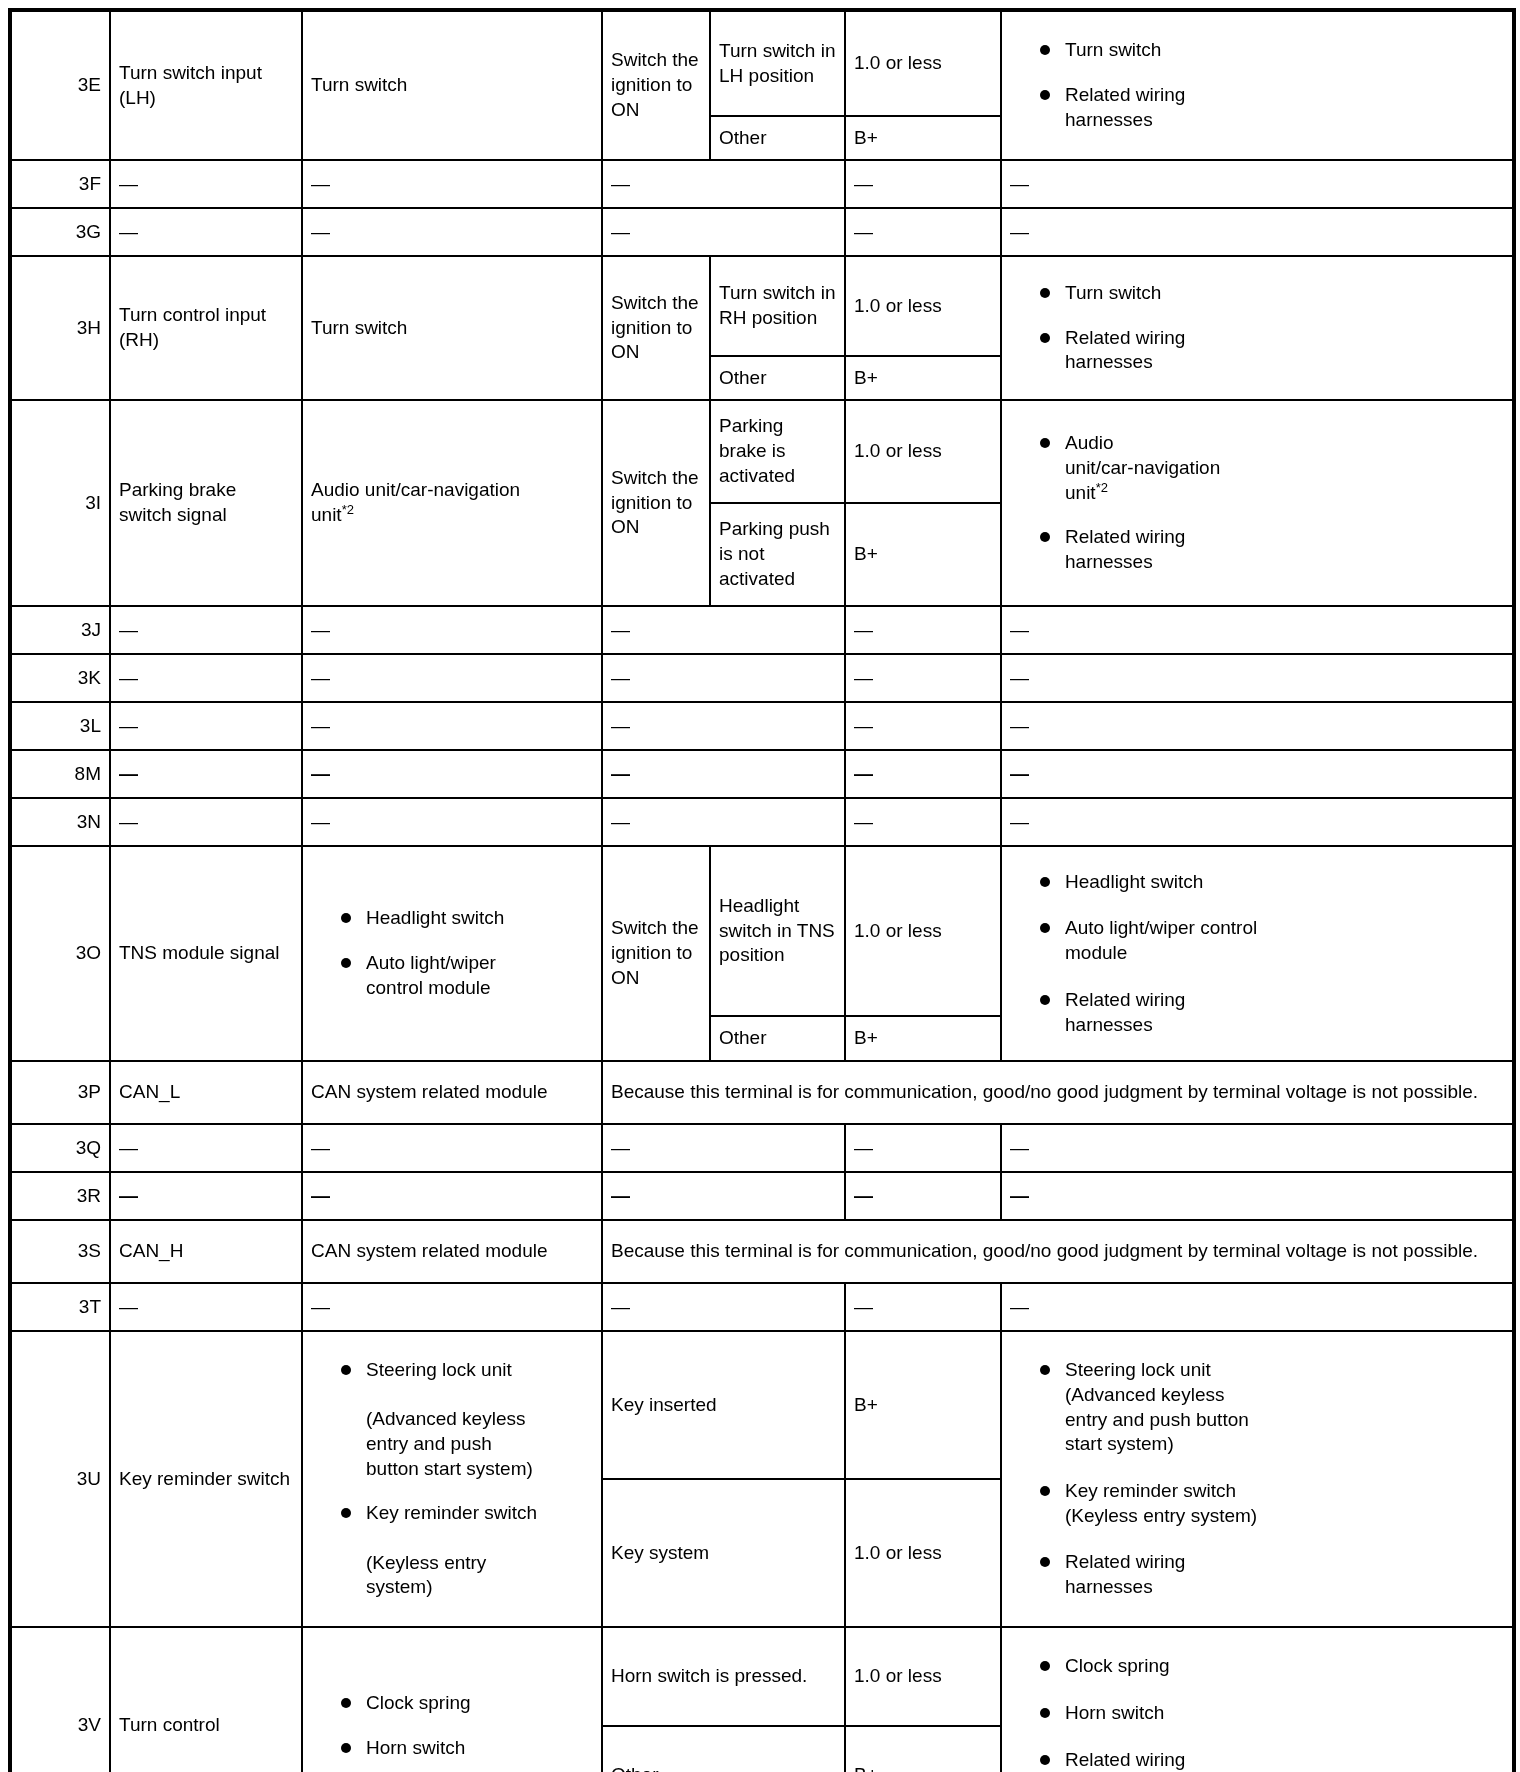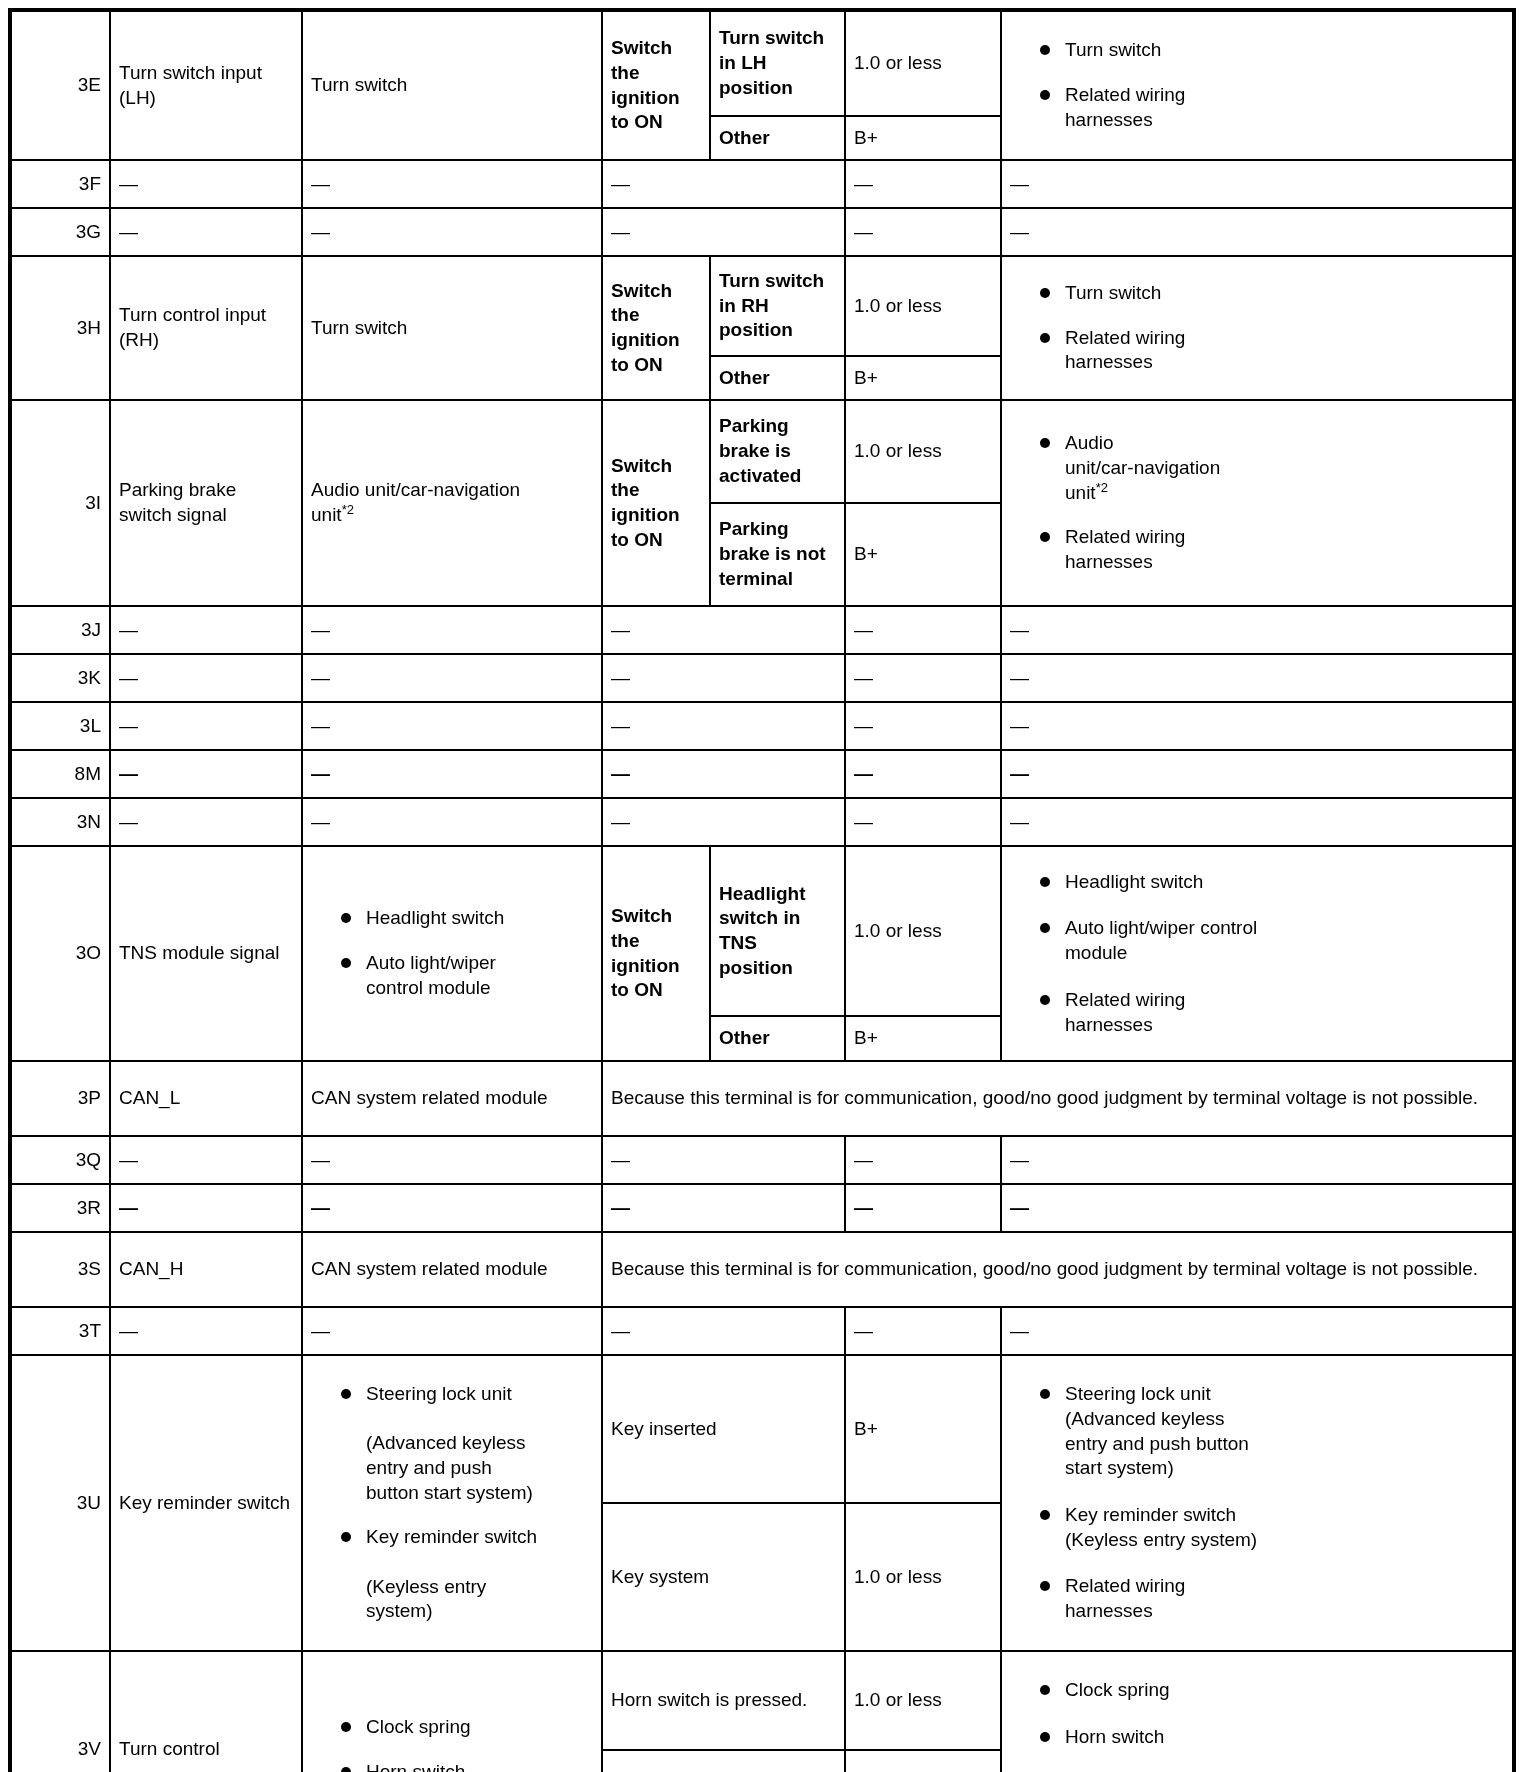--- a/index.html
+++ b/index.html
@@ -21,37 +21,37 @@
   table.tv td {
     border: 2px solid #000;
     vertical-align: middle;
     padding: 5px 8px;
     font-size: 19px;
     line-height: 1.3;
     color: #000;
     overflow: hidden;
   }
   td.term { padding-left: 5px; padding-right: 2px; text-align: right; }
-  td.narrow { padding: 5px 6px; font-weight: bold; }
+  td.narrow { padding: 5px 6px; }
   .preline { white-space: pre-line; }
   sup { font-size: 13px; line-height: 0; vertical-align: super; }
 
   
   .bullets { display: flex; flex-direction: column; gap: 20px; padding-left: 30px; }
   .bullets.tight { gap: 22px; }
   .bullet-item { display: flex; align-items: flex-start; gap: 15px; }
   .dot { width: 10px; height: 10px; min-width: 10px; border-radius: 50%; background: #000; margin-top: 7px; }
 
   
   tr.rE1 { height: 106px; } tr.rE2 { height: 44px; }
   tr.rDash { height: 48px; }
   tr.rH1 { height: 100px; } tr.rH2 { height: 44px; }
   tr.rI1 { height: 103px; } tr.rI2 { height: 103px; }
   tr.rO1 { height: 170px; } tr.rO2 { height: 45px; }
-  tr.rNote { height: 75px; }
+  tr.rNote { height: 63px; }
   tr.rU1 { height: 148px; } tr.rU2 { height: 148px; }
   tr.rV1 { height: 99px; }  tr.rV2 { height: 99px; }
 
   td.bd { font-weight: bold; }
 </style>
 </head>
 <body>
 
 <div class="page">
   <table class="tv">
@@ -156,21 +156,21 @@
             </div>
             <div class="bullet-item">
               <span class="dot"></span>
               <span class="preline">Related wiring
 harnesses</span>
             </div>
           </div>
         </td>
       </tr>
       <tr class="rI2">
-        <td class="narrow">Parking brake is not terminal</td>
+        <td class="narrow">Parking push is not activated</td>
         <td>B+</td>
       </tr>
 
       <tr class="rDash">
         <td class="term">3J</td>
         <td>—</td>
         <td>—</td>
         <td colspan="2">—</td>
         <td>—</td>
         <td>—</td>

